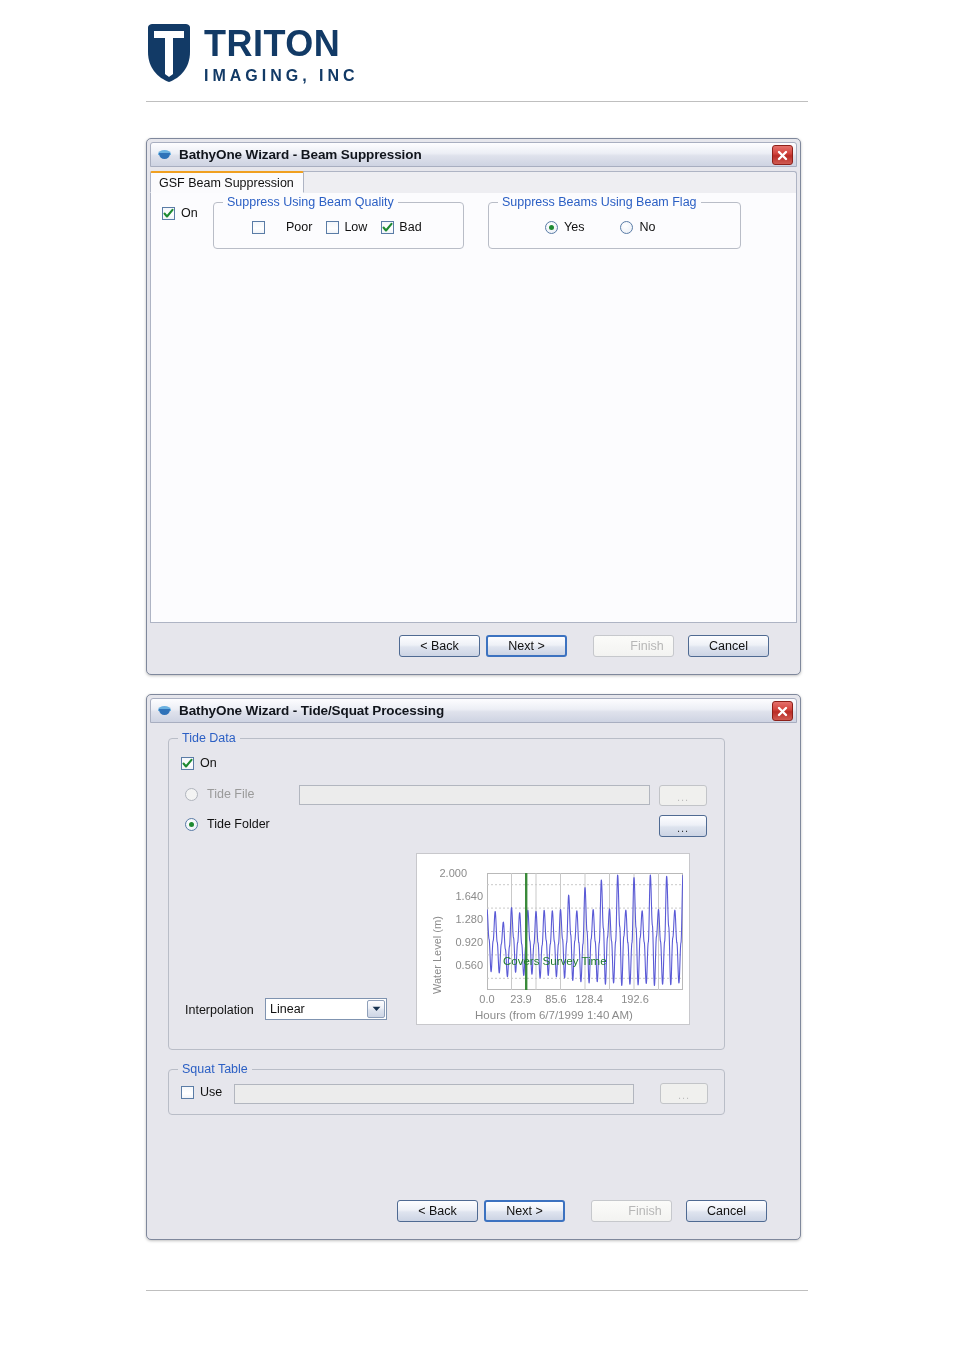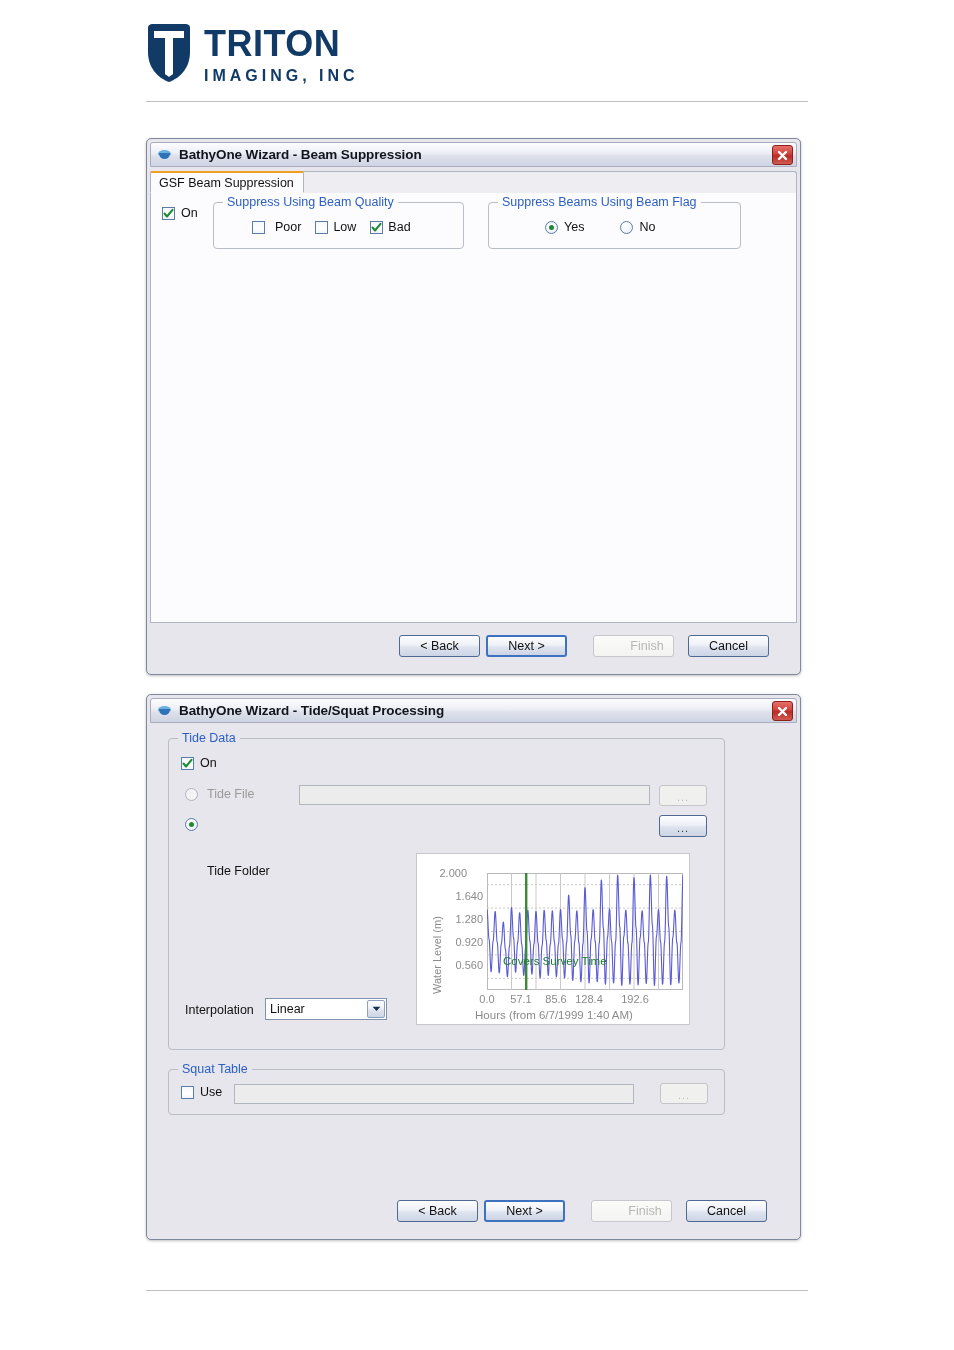--- a/index.html
+++ b/index.html
@@ -430,21 +430,21 @@
           </svg>
         </span>
         <span class="lbl" style="margin-left:6px;">On</span>
       </div>
 
       <div class="groupbox gb-white" style="left:62px; top:9px; width:251px; height:47px;">
         <span class="gb-title">Suppress Using Beam Quality</span>
         <div style="position:absolute; left:38px; top:17px; display:flex; align-items:center; gap:14px;">
           <div class="ctl-row">
             <span class="checkbox"></span>
-            <span class="lbl" style="margin-left:10px;">Poor</span>
+            <span class="lbl" style="margin-left:21px;">Poor</span>
           </div>
           <div class="ctl-row">
             <span class="checkbox"></span>
             <span class="lbl" style="margin-left:5px;">Low</span>
           </div>
           <div class="ctl-row">
             <span class="checkbox">
               <svg width="11" height="11" viewBox="0 0 11 11">
                 <path d="M1.5 5.5 L4 8.5 L9.5 1.8" stroke="#1e8a32" stroke-width="2.1" fill="none" stroke-linecap="round" stroke-linejoin="round"></path>
               </svg>
@@ -513,21 +513,21 @@
         <span class="radio disabled" style="position:absolute; left:0; top:3px;"></span>
         <span class="lbl disabled" style="position:absolute; left:22px; top:2px;">Tide File</span>
         <span class="textbox disabled" style="position:absolute; left:114px; top:0; width:351px; height:20px;"></span>
         <span class="dots-btn disabled" style="position:absolute; left:474px; top:0; width:48px; height:21px;">...</span>
       </div>
 
       <div style="position:absolute; left:16px; top:76px; width:530px; height:21px;">
         <span class="radio" style="position:absolute; left:0; top:3px;">
             <span class="dot"></span>
           </span>
-        <span class="lbl" style="position:absolute; left:22px; top:2px;margin-top:47px;">Tide Folder</span>
+        <span class="lbl" style="position:absolute; left:22px; top:2px;">Tide Folder</span>
         <span class="dots-btn" style="position:absolute; left:474px; top:0; width:48px; height:22px;">...</span>
       </div>
 
 
       <span class="lbl" style="position:absolute; left:16px; top:264px;">Interpolation</span>
       <div class="combo" style="left:96px; top:259px; width:122px; height:22px;">
         <span class="combo-text">Linear</span>
         <span class="combo-arrow">
           <svg width="9" height="6" viewBox="0 0 9 6">
               <path d="M0.6 0.8 L4.5 5 L8.4 0.8" fill="#16314f"></path>
@@ -559,21 +559,21 @@
             <line x1="122.5" y1="0" x2="122.5" y2="117" stroke="#c9c9c9" stroke-width="1"></line>
             <line x1="147.0" y1="0" x2="147.0" y2="117" stroke="#c9c9c9" stroke-width="1"></line>
             <line x1="171.5" y1="0" x2="171.5" y2="117" stroke="#c9c9c9" stroke-width="1"></line>
             <polyline points="0.00,36.53 0.14,36.87 0.28,37.88 0.42,39.50 0.56,41.67 0.70,44.29 0.84,47.23 0.98,50.35 1.12,53.52 1.26,56.59 1.40,59.41 1.54,61.85 1.68,63.81 1.82,65.18 1.96,65.92 2.10,66.10 2.24,66.79 2.38,68.20 2.52,70.26 2.66,72.88 2.80,75.94 2.94,79.30 3.08,82.80 3.22,86.27 3.36,89.57 3.50,92.53 3.64,95.02 3.78,96.93 3.92,98.16 4.06,98.67 4.20,98.43 4.34,97.49 4.48,95.90 4.62,93.72 4.76,91.07 4.90,88.05 5.04,84.81 5.18,81.51 5.32,78.28 5.46,75.29 5.60,72.67 5.74,70.54 5.88,69.00 6.02,68.12 6.16,67.90 6.30,67.39 6.44,66.22 6.58,64.45 6.72,62.15 6.86,59.45 7.00,56.45 7.14,53.30 7.28,50.14 7.42,47.12 7.56,44.39 7.70,42.05 7.84,40.24 7.98,39.02 8.12,38.45 8.26,38.57 8.40,39.39 8.54,40.88 8.68,42.96 8.82,45.55 8.96,48.52 9.10,51.73 9.24,55.03 9.38,58.28 9.52,61.32 9.66,64.01 9.80,66.23 9.94,67.88 10.08,68.87 10.22,69.17 10.36,69.59 10.50,70.70 10.64,72.44 10.78,74.75 10.92,77.51 11.06,80.59 11.20,83.86 11.34,87.16 11.48,90.34 11.62,93.25 11.76,95.76 11.90,97.76 12.04,99.14 12.18,99.84 12.32,99.85 12.46,99.19 12.60,97.89 12.74,96.02 12.88,93.66 13.02,90.93 13.16,87.94 13.30,84.85 13.44,81.78 13.58,78.88 13.72,76.29 13.86,74.13 14.00,72.49 14.14,71.45 14.28,71.06 14.42,70.84 14.56,70.13 14.70,68.96 14.84,67.37 14.98,65.45 15.12,63.28 15.26,60.96 15.40,58.59 15.54,56.30 15.68,54.18 15.82,52.34 15.96,50.85 16.10,49.78 16.24,49.20 16.38,49.12 16.52,49.64 16.66,50.75 16.80,52.42 16.94,54.55 17.08,57.05 17.22,59.81 17.36,62.70 17.50,65.58 17.64,68.33 17.78,70.81 17.92,72.90 18.06,74.52 18.20,75.59 18.34,76.06 18.48,76.26 18.62,77.05 18.76,78.43 18.90,80.34 19.04,82.70 19.18,85.39 19.32,88.28 19.46,91.25 19.60,94.16 19.74,96.87 19.88,99.25 20.02,101.21 20.16,102.64 20.30,103.48 20.44,103.69 20.58,103.23 20.72,102.09 20.86,100.33 21.00,98.03 21.14,95.29 21.28,92.25 21.42,89.04 21.56,85.81 21.70,82.71 21.84,79.89 21.98,77.47 22.12,75.56 22.26,74.26 22.40,73.63 22.54,73.41 22.68,72.45 22.82,70.63 22.96,68.05 23.10,64.83 23.24,61.11 23.38,57.06 23.52,52.88 23.66,48.76 23.80,44.88 23.94,41.43 24.08,38.57 24.22,36.42 24.36,35.09 24.50,34.64 24.64,34.99 24.78,36.02 24.92,37.68 25.06,39.90 25.20,42.57 25.34,45.57 25.48,48.77 25.62,52.00 25.76,55.13 25.90,58.01 26.04,60.51 26.18,62.50 26.32,63.91 26.46,64.66 26.60,64.85 26.74,65.58 26.88,67.06 27.02,69.25 27.16,72.02 27.30,75.26 27.44,78.81 27.58,82.51 27.72,86.18 27.86,89.67 28.00,92.81 28.14,95.44 28.28,97.46 28.42,98.76 28.56,99.29 28.70,99.07 28.84,98.17 28.98,96.64 29.12,94.55 29.26,92.01 29.40,89.11 29.54,86.01 29.68,82.84 29.82,79.74 29.96,76.87 30.10,74.36 30.24,72.31 30.38,70.84 30.52,69.99 30.66,69.78 30.80,69.26 30.94,68.06 31.08,66.26 31.22,63.91 31.36,61.15 31.50,58.09 31.64,54.87 31.78,51.64 31.92,48.56 32.06,45.77 32.20,43.39 32.34,41.53 32.48,40.28 32.62,39.71 32.76,39.83 32.90,40.67 33.04,42.19 33.18,44.31 33.32,46.95 33.46,49.98 33.60,53.25 33.74,56.63 33.88,59.94 34.02,63.05 34.16,65.79 34.30,68.06 34.44,69.74 34.58,70.75 34.72,71.06 34.86,71.48 35.00,72.61 35.14,74.39 35.28,76.75 35.42,79.56 35.56,82.71 35.70,86.05 35.84,89.41 35.98,92.66 36.12,95.63 36.26,98.19 36.40,100.22 36.54,101.63 36.68,102.35 36.82,102.36 36.96,101.66 37.10,100.31 37.24,98.36 37.38,95.90 37.52,93.05 37.66,89.93 37.80,86.70 37.94,83.50 38.08,80.48 38.22,77.77 38.36,75.51 38.50,73.80 38.64,72.72 38.78,72.31 38.92,71.97 39.06,70.83 39.20,68.95 39.34,66.42 39.48,63.34 39.62,59.86 39.76,56.15 39.90,52.37 40.04,48.70 40.18,45.31 40.32,42.36 40.46,39.98 40.60,38.28 40.74,37.34 40.88,37.20 41.02,37.79 41.16,39.06 41.30,40.95 41.44,43.38 41.58,46.24 41.72,49.38 41.86,52.67 42.00,55.96 42.14,59.08 42.28,61.91 42.42,64.30 42.56,66.15 42.70,67.36 42.84,67.89 42.98,68.13 43.12,69.08 43.26,70.75 43.40,73.06 43.54,75.89 43.68,79.13 43.82,82.62 43.96,86.19 44.10,89.69 44.24,92.96 44.38,95.83 44.52,98.19 44.66,99.91 44.80,100.92 44.94,101.18 45.08,100.72 45.22,99.58 45.36,97.82 45.50,95.52 45.64,92.78 45.78,89.74 45.92,86.53 46.06,83.30 46.20,80.20 46.34,77.38 46.48,74.96 46.62,73.05 46.76,71.75 46.90,71.12 47.04,70.93 47.18,70.12 47.32,68.59 47.46,66.43 47.60,63.73 47.74,60.61 47.88,57.21 48.02,53.71 48.16,50.25 48.30,47.00 48.44,44.11 48.58,41.70 48.72,39.90 48.86,38.79 49.00,38.41 49.14,38.77 49.28,39.85 49.42,41.58 49.56,43.89 49.70,46.67 49.84,49.79 49.98,53.12 50.12,56.49 50.26,59.75 50.40,62.75 50.54,65.35 50.68,67.43 50.82,68.90 50.96,69.68 51.10,69.87 51.24,70.61 51.38,72.13 51.52,74.35 51.66,77.17 51.80,80.47 51.94,84.08 52.08,87.85 52.22,91.60 52.36,95.15 52.50,98.34 52.64,101.02 52.78,103.08 52.92,104.40 53.06,104.94 53.20,104.69 53.34,103.70 53.48,102.01 53.62,99.70 53.76,96.88 53.90,93.68 54.04,90.24 54.18,86.73 54.32,83.31 54.46,80.14 54.60,77.35 54.74,75.09 54.88,73.46 55.02,72.52 55.16,72.29 55.30,71.68 55.44,70.29 55.58,68.18 55.72,65.44 55.86,62.22 56.00,58.64 56.14,54.89 56.28,51.13 56.42,47.54 56.56,44.27 56.70,41.50 56.84,39.33 56.98,37.88 57.12,37.20 57.26,37.31 57.40,38.12 57.54,39.57 57.68,41.62 57.82,44.15 57.96,47.06 58.10,50.20 58.24,53.44 58.38,56.62 58.52,59.60 58.66,62.24 58.80,64.41 58.94,66.02 59.08,67.00 59.22,67.29 59.36,67.77 59.50,69.03 59.64,71.03 59.78,73.66 59.92,76.82 60.06,80.34 60.20,84.08 60.34,87.85 60.48,91.48 60.62,94.81 60.76,97.68 60.90,99.96 61.04,101.53 61.18,102.34 61.32,102.35 61.46,101.63 61.60,100.22 61.74,98.19 61.88,95.63 62.02,92.66 62.16,89.41 62.30,86.05 62.44,82.71 62.58,79.56 62.72,76.75 62.86,74.39 63.00,72.61 63.14,71.48 63.28,71.06 63.42,70.73 63.56,69.66 63.70,67.88 63.84,65.48 63.98,62.56 64.12,59.28 64.26,55.76 64.40,52.19 64.54,48.71 64.68,45.51 64.82,42.71 64.96,40.45 65.10,38.84 65.24,37.95 65.38,37.82 65.52,38.41 65.66,39.69 65.80,41.58 65.94,44.01 66.08,46.87 66.22,50.01 66.36,53.30 66.50,56.59 66.64,59.71 66.78,62.54 66.92,64.93 67.06,66.77 67.20,67.99 67.34,68.52 67.48,68.77 67.62,69.78 67.76,71.54 67.90,73.97 68.04,76.97 68.18,80.39 68.32,84.08 68.46,87.85 68.60,91.55 68.74,95.00 68.88,98.04 69.02,100.53 69.16,102.35 69.30,103.42 69.44,103.69 69.58,103.19 69.72,101.95 69.86,100.05 70.00,97.55 70.14,94.59 70.28,91.29 70.42,87.82 70.56,84.32 70.70,80.96 70.84,77.90 70.98,75.28 71.12,73.22 71.26,71.81 71.40,71.12 71.54,70.92 71.68,70.06 71.82,68.45 71.96,66.16 72.10,63.30 72.24,60.00 72.38,56.42 72.52,52.71 72.66,49.05 72.80,45.61 72.94,42.55 73.08,40.01 73.22,38.11 73.36,36.93 73.50,36.53 73.64,36.87 73.78,37.88 73.92,39.50 74.06,41.67 74.20,44.29 74.34,47.23 74.48,50.35 74.62,53.52 74.76,56.59 74.90,59.41 75.04,61.85 75.18,63.81 75.32,65.18 75.46,65.92 75.60,66.11 75.74,66.93 75.88,68.61 76.02,71.07 76.16,74.20 76.30,77.85 76.44,81.85 76.58,86.02 76.72,90.16 76.86,94.10 77.00,97.63 77.14,100.60 77.28,102.87 77.42,104.34 77.56,104.94 77.70,104.67 77.84,103.60 77.98,101.78 78.12,99.30 78.26,96.26 78.40,92.81 78.54,89.11 78.68,85.33 78.82,81.65 78.96,78.23 79.10,75.23 79.24,72.80 79.38,71.03 79.52,70.03 79.66,69.77 79.80,68.94 79.94,67.05 80.08,64.19 80.22,60.48 80.36,56.10 80.50,51.25 80.64,46.16 80.78,41.05 80.92,36.18 81.06,31.75 81.20,27.98 81.34,25.04 81.48,23.07 81.62,22.15 81.76,22.29 81.90,23.35 82.04,25.26 82.18,27.94 82.32,31.27 82.46,35.08 82.60,39.21 82.74,43.46 82.88,47.64 83.02,51.55 83.16,55.01 83.30,57.86 83.44,59.98 83.58,61.25 83.72,61.64 83.86,62.26 84.00,63.91 84.14,66.51 84.28,69.95 84.42,74.06 84.56,78.66 84.70,83.52 84.84,88.44 84.98,93.18 85.12,97.52 85.26,101.26 85.40,104.22 85.54,106.28 85.68,107.33 85.82,107.35 85.96,106.44 86.10,104.67 86.24,102.11 86.38,98.88 86.52,95.14 86.66,91.05 86.80,86.80 86.94,82.60 87.08,78.64 87.22,75.09 87.36,72.12 87.50,69.88 87.64,68.45 87.78,67.92 87.92,67.62 88.06,66.65 88.20,65.04 88.34,62.86 88.48,60.23 88.62,57.25 88.76,54.07 88.90,50.83 89.04,47.68 89.18,44.78 89.32,42.24 89.46,40.20 89.60,38.74 89.74,37.94 89.88,37.82 90.02,38.44 90.16,39.76 90.30,41.74 90.44,44.27 90.58,47.24 90.72,50.51 90.86,53.94 91.00,57.35 91.14,60.61 91.28,63.55 91.42,66.03 91.56,67.96 91.70,69.22 91.84,69.78 91.98,70.05 92.12,71.17 92.26,73.12 92.40,75.81 92.54,79.13 92.68,82.92 92.82,87.00 92.96,91.18 93.10,95.27 93.24,99.09 93.38,102.46 93.52,105.21 93.66,107.22 93.80,108.41 93.94,108.71 94.08,108.13 94.22,106.71 94.36,104.51 94.50,101.63 94.64,98.21 94.78,94.41 94.92,90.40 95.06,86.36 95.20,82.49 95.34,78.96 95.48,75.93 95.62,73.55 95.76,71.93 95.90,71.13 96.04,70.83 96.18,69.43 96.32,66.79 96.46,63.05 96.60,58.37 96.74,52.97 96.88,47.10 97.02,41.03 97.16,35.05 97.30,29.42 97.44,24.41 97.58,20.25 97.72,17.14 97.86,15.21 98.00,14.56 98.14,15.06 98.28,16.56 98.42,18.99 98.56,22.22 98.70,26.12 98.84,30.49 98.98,35.15 99.12,39.87 99.26,44.43 99.40,48.63 99.54,52.27 99.68,55.18 99.82,57.23 99.96,58.33 100.10,58.60 100.24,59.69 100.38,61.91 100.52,65.16 100.66,69.30 100.80,74.12 100.94,79.42 101.08,84.93 101.22,90.42 101.36,95.61 101.50,100.29 101.64,104.22 101.78,107.22 101.92,109.17 102.06,109.96 102.20,109.62 102.34,108.29 102.48,106.01 102.62,102.90 102.76,99.11 102.90,94.80 103.04,90.17 103.18,85.45 103.32,80.84 103.46,76.57 103.60,72.82 103.74,69.78 103.88,67.58 104.02,66.32 104.16,66.01 104.30,65.50 104.44,64.33 104.58,62.56 104.72,60.27 104.86,57.56 105.00,54.56 105.14,51.41 105.28,48.26 105.42,45.24 105.56,42.50 105.70,40.17 105.84,38.35 105.98,37.13 106.12,36.57 106.26,36.69 106.40,37.55 106.54,39.10 106.68,41.27 106.82,43.96 106.96,47.05 107.10,50.39 107.24,53.83 107.38,57.21 107.52,60.37 107.66,63.18 107.80,65.49 107.94,67.20 108.08,68.23 108.22,68.55 108.36,69.09 108.50,70.53 108.64,72.82 108.78,75.83 108.92,79.43 109.06,83.46 109.20,87.73 109.34,92.04 109.48,96.20 109.62,100.00 109.76,103.28 109.90,105.88 110.04,107.68 110.18,108.61 110.32,108.61 110.46,107.72 110.60,105.97 110.74,103.45 110.88,100.27 111.02,96.59 111.16,92.56 111.30,88.39 111.44,84.25 111.58,80.35 111.72,76.86 111.86,73.94 112.00,71.73 112.14,70.33 112.28,69.80 112.42,69.19 112.56,67.16 112.70,63.81 112.84,59.27 112.98,53.78 113.12,47.57 113.26,40.94 113.40,34.20 113.54,27.65 113.68,21.59 113.82,16.32 113.96,12.06 114.10,9.02 114.24,7.35 114.38,7.08 114.52,8.01 114.66,10.01 114.80,12.99 114.94,16.81 115.08,21.30 115.22,26.24 115.36,31.41 115.50,36.57 115.64,41.48 115.78,45.92 115.92,49.68 116.06,52.58 116.20,54.49 116.34,55.33 116.48,55.72 116.62,57.32 116.76,60.12 116.90,63.99 117.04,68.75 117.18,74.19 117.32,80.04 117.46,86.05 117.60,91.93 117.74,97.41 117.88,102.24 118.02,106.19 118.16,109.08 118.30,110.78 118.44,111.22 118.58,110.50 118.72,108.75 118.86,106.04 119.00,102.49 119.14,98.27 119.28,93.58 119.42,88.63 119.56,83.65 119.70,78.88 119.84,74.52 119.98,70.79 120.12,67.86 120.26,65.85 120.40,64.87 120.54,64.66 120.68,63.95 120.82,62.60 120.96,60.69 121.10,58.29 121.24,55.53 121.38,52.53 121.52,49.43 121.66,46.37 121.80,43.50 121.94,40.94 122.08,38.81 122.22,37.22 122.36,36.23 122.50,35.90 122.64,36.27 122.78,37.36 122.92,39.13 123.06,41.48 123.20,44.32 123.34,47.51 123.48,50.90 123.62,54.34 123.76,57.67 123.90,60.73 124.04,63.38 124.18,65.50 124.32,66.99 124.46,67.79 124.60,68.00 124.74,68.89 124.88,70.70 125.02,73.36 125.16,76.74 125.30,80.68 125.44,85.01 125.58,89.51 125.72,93.99 125.86,98.24 126.00,102.06 126.14,105.27 126.28,107.73 126.42,109.32 126.56,109.96 126.70,109.64 126.84,108.38 126.98,106.24 127.12,103.31 127.26,99.73 127.40,95.66 127.54,91.30 127.68,86.85 127.82,82.51 127.96,78.48 128.10,74.94 128.24,72.07 128.38,70.00 128.52,68.81 128.66,68.50 128.80,67.35 128.94,64.71 129.08,60.72 129.22,55.55 129.36,49.44 129.50,42.68 129.64,35.57 129.78,28.45 129.92,21.65 130.06,15.47 130.20,10.22 130.34,6.12 130.48,3.36 130.62,2.09 130.76,2.26 130.90,3.64 131.04,6.13 131.18,9.62 131.32,13.95 131.46,18.91 131.60,24.28 131.74,29.82 131.88,35.25 132.02,40.34 132.16,44.85 132.30,48.56 132.44,51.31 132.58,52.98 132.72,53.48 132.86,54.28 133.00,56.40 133.14,59.75 133.28,64.18 133.42,69.47 133.56,75.39 133.70,81.66 133.84,87.99 133.98,94.09 134.12,99.68 134.26,104.49 134.40,108.31 134.54,110.96 134.68,112.32 134.82,112.35 134.96,111.22 135.10,109.02 135.24,105.85 135.38,101.86 135.52,97.22 135.66,92.16 135.80,86.91 135.94,81.70 136.08,76.79 136.22,72.40 136.36,68.73 136.50,65.95 136.64,64.19 136.78,63.53 136.92,63.27 137.06,62.41 137.20,61.00 137.34,59.10 137.48,56.79 137.62,54.19 137.76,51.40 137.90,48.57 138.04,45.82 138.18,43.27 138.32,41.06 138.46,39.27 138.60,38.00 138.74,37.29 138.88,37.20 139.02,37.82 139.16,39.17 139.30,41.19 139.44,43.77 139.58,46.79 139.72,50.13 139.86,53.62 140.00,57.11 140.14,60.43 140.28,63.42 140.42,65.96 140.56,67.92 140.70,69.21 140.84,69.78 140.98,70.07 141.12,71.25 141.26,73.33 141.40,76.20 141.54,79.73 141.68,83.76 141.82,88.10 141.96,92.56 142.10,96.92 142.24,100.98 142.38,104.56 142.52,107.49 142.66,109.64 142.80,110.90 142.94,111.22 143.08,110.58 143.22,109.02 143.36,106.60 143.50,103.43 143.64,99.67 143.78,95.49 143.92,91.07 144.06,86.63 144.20,82.37 144.34,78.49 144.48,75.16 144.62,72.54 144.76,70.76 144.90,69.88 145.04,69.54 145.18,67.92 145.32,64.87 145.46,60.55 145.60,55.14 145.74,48.90 145.88,42.12 146.02,35.11 146.16,28.19 146.30,21.69 146.44,15.90 146.58,11.09 146.72,7.49 146.86,5.27 147.00,4.51 147.14,5.09 147.28,6.81 147.42,9.58 147.56,13.27 147.70,17.72 147.84,22.72 147.98,28.05 148.12,33.44 148.26,38.66 148.40,43.46 148.54,47.62 148.68,50.94 148.82,53.29 148.96,54.54 149.10,54.85 149.24,56.05 149.38,58.52 149.52,62.13 149.66,66.72 149.80,72.07 149.94,77.94 150.08,84.07 150.22,90.15 150.36,95.92 150.50,101.11 150.64,105.47 150.78,108.81 150.92,110.96 151.06,111.84 151.20,111.48 151.34,110.05 151.48,107.61 151.62,104.28 151.76,100.21 151.90,95.59 152.04,90.64 152.18,85.58 152.32,80.64 152.46,76.06 152.60,72.05 152.74,68.79 152.88,66.43 153.02,65.08 153.16,64.76 153.30,64.29 153.44,63.22 153.58,61.60 153.72,59.51 153.86,57.03 154.00,54.28 154.14,51.40 154.28,48.51 154.42,45.75 154.56,43.25 154.70,41.12 154.84,39.45 154.98,38.34 155.12,37.82 155.26,37.94 155.40,38.78 155.54,40.30 155.68,42.43 155.82,45.07 155.96,48.10 156.10,51.37 156.24,54.74 156.38,58.06 156.52,61.16 156.66,63.91 156.80,66.17 156.94,67.85 157.08,68.87 157.22,69.18 157.36,69.73 157.50,71.22 157.64,73.58 157.78,76.68 157.92,80.40 158.06,84.56 158.20,88.96 158.34,93.40 158.48,97.69 158.62,101.61 158.76,104.99 158.90,107.67 159.04,109.53 159.18,110.49 159.32,110.49 159.46,109.53 159.60,107.67 159.74,104.99 159.88,101.61 160.02,97.69 160.16,93.40 160.30,88.96 160.44,84.56 160.58,80.40 160.72,76.68 160.86,73.58 161.00,71.22 161.14,69.73 161.28,69.18 161.42,68.52 161.56,66.35 161.70,62.76 161.84,57.91 161.98,52.03 162.12,45.39 162.26,38.30 162.40,31.08 162.54,24.07 162.68,17.59 162.82,11.94 162.96,7.39 163.10,4.14 163.24,2.35 163.38,2.06 163.52,3.03 163.66,5.11 163.80,8.20 163.94,12.17 164.08,16.83 164.22,21.96 164.36,27.34 164.50,32.70 164.64,37.80 164.78,42.41 164.92,46.32 165.06,49.33 165.20,51.32 165.34,52.19 165.48,52.61 165.62,54.34 165.76,57.36 165.90,61.53 166.04,66.67 166.18,72.53 166.32,78.85 166.46,85.33 166.60,91.67 166.74,97.58 166.88,102.79 167.02,107.05 167.16,110.17 167.30,112.00 167.44,112.47 167.58,111.72 167.72,109.87 167.86,107.01 168.00,103.27 168.14,98.83 168.28,93.88 168.42,88.66 168.56,83.42 168.70,78.38 168.84,73.79 168.98,69.86 169.12,66.77 169.26,64.65 169.40,63.62 169.54,63.42 169.68,62.74 169.82,61.49 169.96,59.70 170.10,57.46 170.24,54.88 170.38,52.08 170.52,49.18 170.66,46.32 170.80,43.63 170.94,41.24 171.08,39.25 171.22,37.76 171.36,36.84 171.50,36.53 171.64,36.90 171.78,37.99 171.92,39.76 172.06,42.11 172.20,44.95 172.34,48.14 172.48,51.53 172.62,54.97 172.76,58.30 172.90,61.36 173.04,64.01 173.18,66.13 173.32,67.62 173.46,68.42 173.60,68.63 173.74,69.53 173.88,71.37 174.02,74.07 174.16,77.50 174.30,81.50 174.44,85.89 174.58,90.46 174.72,95.01 174.86,99.32 175.00,103.20 175.14,106.46 175.28,108.95 175.42,110.56 175.56,111.22 175.70,110.89 175.84,109.59 175.98,107.38 176.12,104.36 176.26,100.67 176.40,96.48 176.54,91.99 176.68,87.40 176.82,82.93 176.96,78.78 177.10,75.14 177.24,72.18 177.38,70.04 177.52,68.82 177.66,68.50 177.80,67.37 177.94,64.78 178.08,60.87 178.22,55.79 178.36,49.80 178.50,43.16 178.64,36.19 178.78,29.21 178.92,22.53 179.06,16.48 179.20,11.32 179.34,7.29 179.48,4.59 179.62,3.34 179.76,3.51 179.90,4.86 180.04,7.29 180.18,10.69 180.32,14.91 180.46,19.75 180.60,25.00 180.74,30.39 180.88,35.70 181.02,40.66 181.16,45.06 181.30,48.68 181.44,51.37 181.58,52.99 181.72,53.48 181.86,54.27 182.00,56.37 182.14,59.68 182.28,64.06 182.42,69.30 182.56,75.16 182.70,81.36 182.84,87.62 182.98,93.66 183.12,99.19 183.26,103.95 183.40,107.73 183.54,110.35 183.68,111.69 183.82,111.72 183.96,110.64 184.10,108.53 184.24,105.48 184.38,101.64 184.52,97.18 184.66,92.31 184.80,87.26 184.94,82.26 185.08,77.54 185.22,73.31 185.36,69.78 185.50,67.11 185.64,65.42 185.78,64.78 185.92,64.51 186.06,63.62 186.20,62.14 186.34,60.15 186.48,57.73 186.62,55.00 186.76,52.08 186.90,49.11 187.04,46.23 187.18,43.57 187.32,41.24 187.46,39.37 187.60,38.04 187.74,37.30 187.88,37.20 188.02,37.82 188.16,39.17 188.30,41.19 188.44,43.77 188.58,46.79 188.72,50.13 188.86,53.62 189.00,57.11 189.14,60.43 189.28,63.42 189.42,65.96 189.56,67.92 189.70,69.21 189.84,69.78 189.98,70.06 190.12,71.21 190.26,73.22 190.40,76.01 190.54,79.43 190.68,83.34 190.82,87.55 190.96,91.87 191.10,96.10 191.24,100.04 191.38,103.51 191.52,106.35 191.66,108.43 191.80,109.65 191.94,109.96 192.08,109.35 192.22,107.83 192.36,105.48 192.50,102.41 192.64,98.77 192.78,94.71 192.92,90.43 193.06,86.12 193.20,81.99 193.34,78.23 193.48,75.00 193.62,72.46 193.76,70.73 193.90,69.88 194.04,69.53 194.18,67.85 194.32,64.68 194.46,60.19 194.60,54.58 194.74,48.10 194.88,41.05 195.02,33.77 195.16,26.59 195.30,19.84 195.44,13.83 195.58,8.84 195.72,5.10 195.86,2.78 196.00,2.00" fill="none" stroke="#5a5ad6" stroke-width="1.1" stroke-linejoin="round"></polyline>
             <line x1="39.2" y1="0" x2="39.2" y2="117" stroke="#3a8a3a" stroke-width="2.4"></line>
           </svg>
 
         <div class="chart-annot" style="left:86px; top:101px;">Covers Survey Time</div>
 
         <div class="chart-xtick" style="left:52px; top:139px; width:36px;">0.0</div>
-        <div class="chart-xtick" style="left:86px; top:139px; width:36px;">57.1</div>
+        <div class="chart-xtick" style="left:86px; top:139px; width:36px;">23.9</div>
         <div class="chart-xtick" style="left:121px; top:139px; width:36px;">85.6</div>
         <div class="chart-xtick" style="left:154px; top:139px; width:36px;">128.4</div>
         <div class="chart-xtick" style="left:200px; top:139px; width:36px;">192.6</div>
 
         <div class="chart-xlabel" style="left:0; top:155px; width:274px;">Hours (from 6/7/1999 1:40 AM)</div>
       </div>
     </div>
 
     <div class="groupbox gb-grey" style="left:18px; top:371px; width:557px; height:46px;">
       <span class="gb-title">Squat Table</span>

